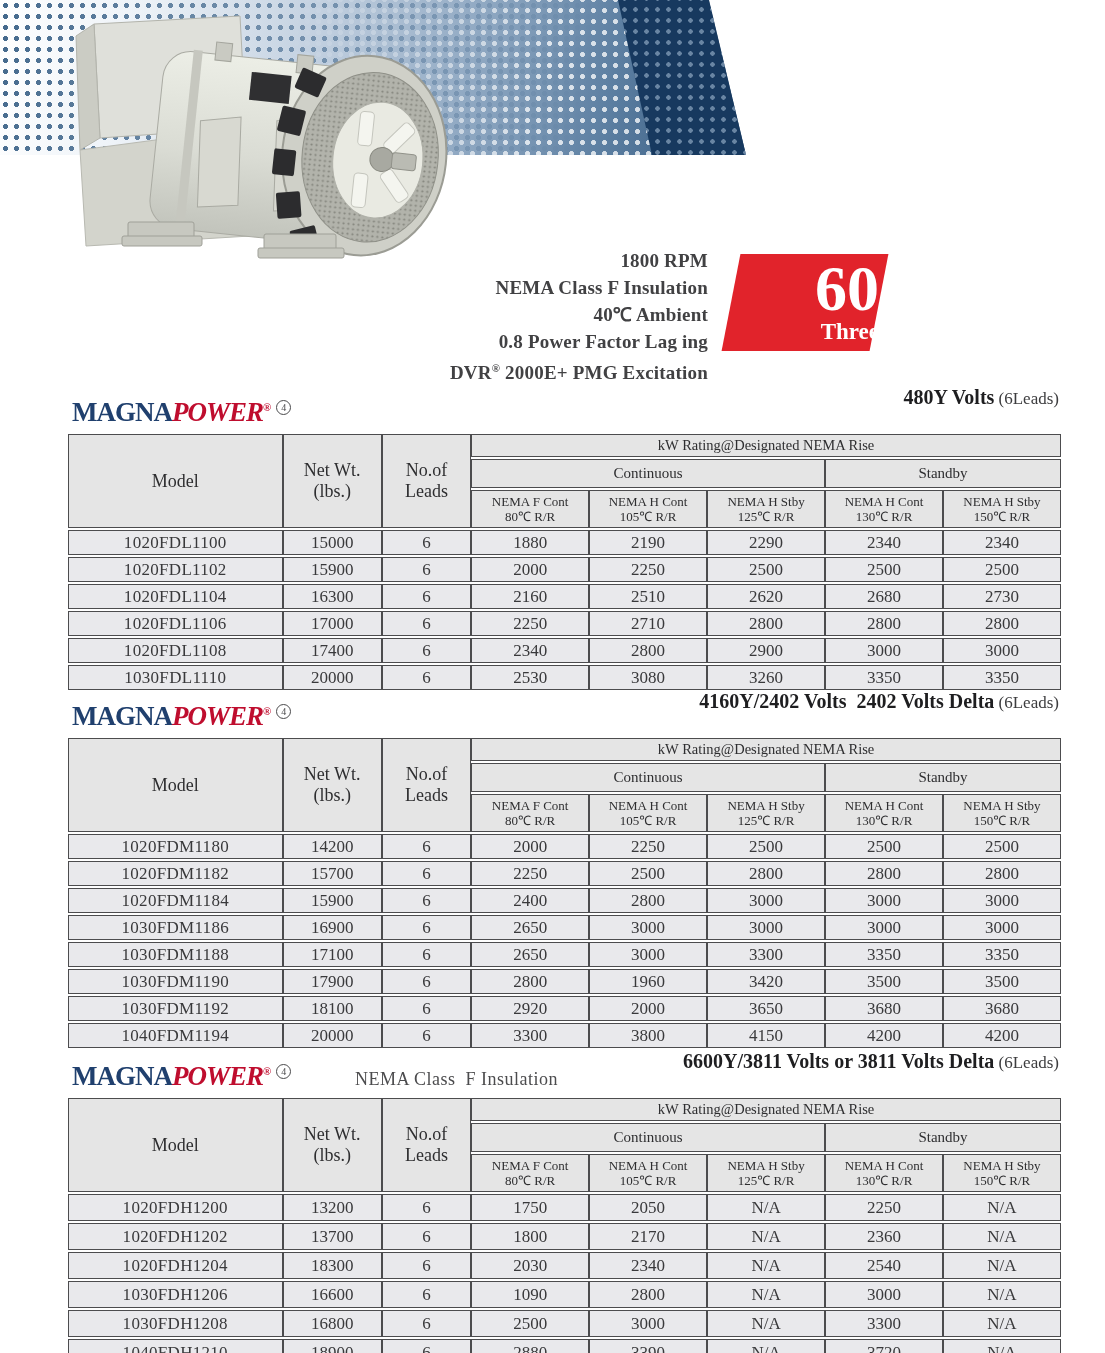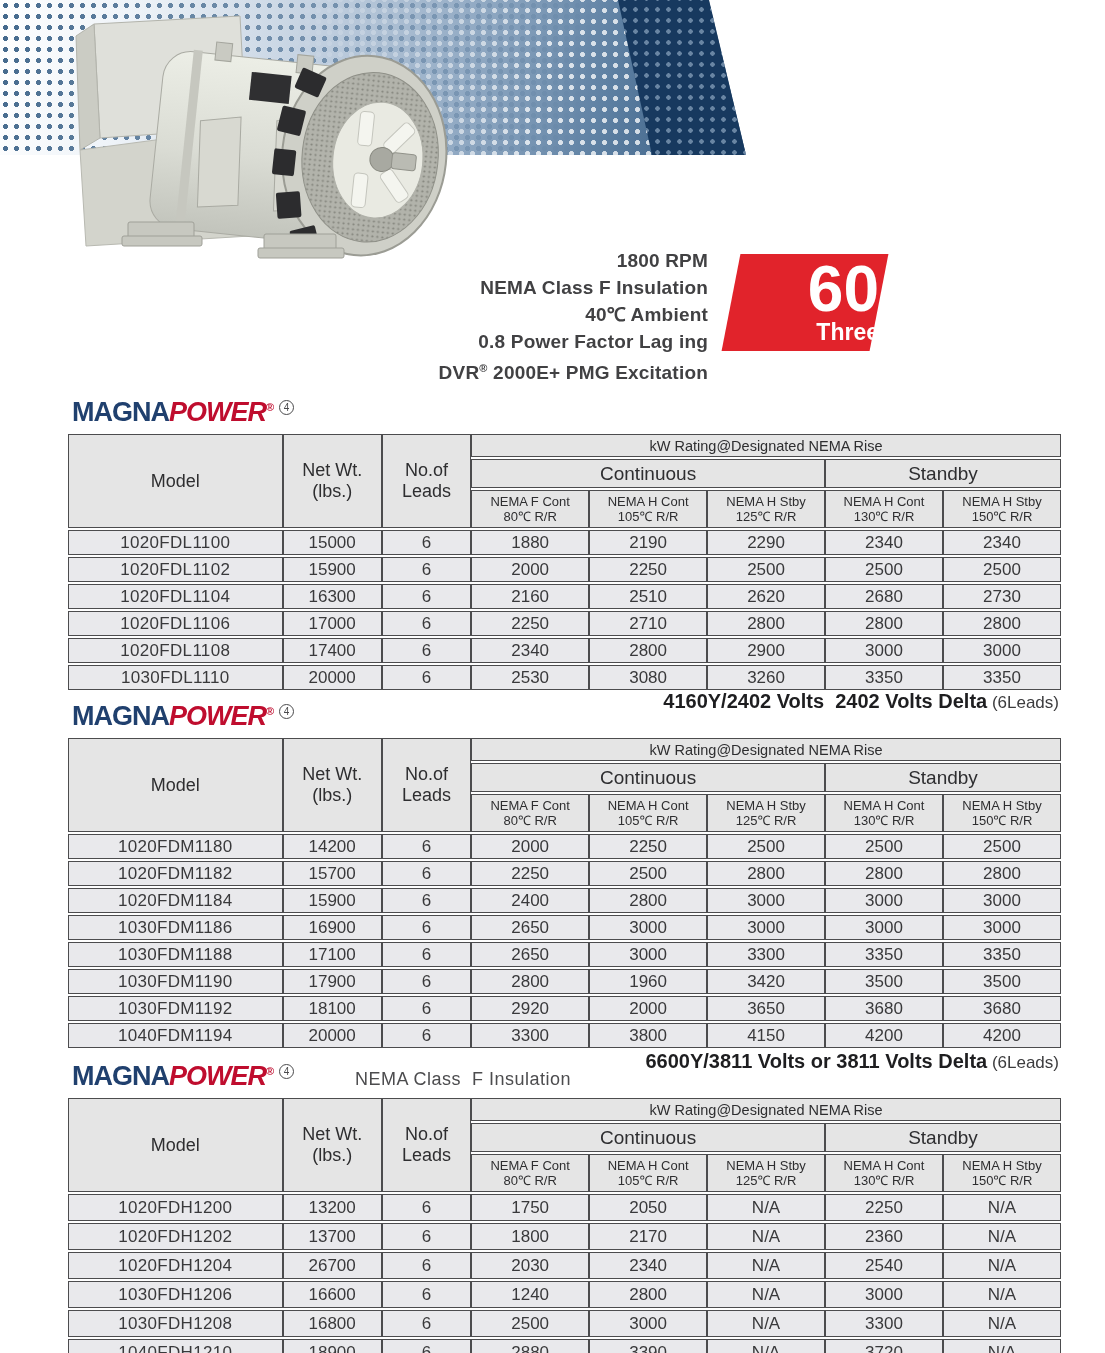--- a/index.html
+++ b/index.html
@@ -1,17 +1,17 @@
 <!DOCTYPE html>
 <html><head>
 <meta charset="utf-8">
 <style>
   html,body{margin:0;padding:0;background:#ffffff;}
   .page{position:relative;width:1105px;height:1353px;background:#ffffff;overflow:hidden;
-        font-family:Liberation Sans, sans-serif;color:#3a3a3c;}
+        font-family:Liberation Serif, serif;color:#3a3a3c;}
 
   
   .hero{position:absolute;left:0;top:0;width:1105px;height:380px;}
   .halftone{position:absolute;left:0;top:0;width:746px;height:155px;
             clip-path:polygon(0 0,95% 0,100% 100%,0 100%);
             background:linear-gradient(100deg,#ffffff 0%,#eef3f8 18%,#c2d0e0 42%,#8aa4bf 65%,#5a7da0 82%,#2e5278 100%);}
   .halftone::before{content:"";position:absolute;inset:0;
             background-image:radial-gradient(circle,#2f5880 2.3px,rgba(47,88,128,0) 2.8px);
             background-size:11px 11px;
             -webkit-mask-image:linear-gradient(100deg,rgba(0,0,0,.9) 0%,rgba(0,0,0,.5) 45%,transparent 78%);
@@ -55,21 +55,21 @@
   .sec-title{position:absolute;right:2px;bottom:5px;white-space:pre;}
   .sec-title .tb{font-weight:bold;font-size:20px;color:#1e1e20;}
   .sec-title .tn{font-size:17px;color:#3c3c3e;}
 
   table.ratings{width:100%;border-collapse:separate;border-spacing:0 2px;table-layout:fixed;}
   table.ratings th,table.ratings td{border:1px solid #4c4c4e;text-align:center;vertical-align:middle;
        padding:0;font-weight:normal;}
   table.ratings thead th{background:#e5e5e5;color:#2e2e30;}
   th.h-main{font-size:18px;}
   th.h-kw{font-size:14.5px;height:21px;}
-  th.h-grp{font-size:19px;height:27px;}
+  th.h-grp{font-size:15px;height:27px;}
   th.h-sub{font-size:13px;line-height:15px;height:36px;}
   table.ratings tbody td{background:#e9e9ec;color:#39393b;font-size:17px;height:23px;}
   .s-2 table.ratings tbody td{height:25px;}
   td.model-cell{letter-spacing:.3px;}
 </style>
 </head>
 <body>
 
 <div class="page">
 
@@ -152,20 +152,23 @@
 
   </div>
 
   <div id="sections">
   <section class="tbl-section s-0" style="top: 390px;">
     <div class="sec-head">
       <div class="logo">
         <span class="lg1">MAGNA</span><span class="lg2">POWER</span><sup class="lgr">®</sup><span class="circle-num">4</span>
       </div>
       <div class="sec-sub"></div>
+      <div class="sec-title">
+        <span class="tb">480Y Volts</span><span class="tn"> (6Leads)</span>
+      </div>
     </div>
     <table class="ratings">
       <colgroup>
         <col style="width:21.6%">
             <col style="width:10%">
             <col style="width:9%">
         <col style="width:11.88%">
             <col style="width:11.88%">
             <col style="width:11.88%">
         <col style="width:11.88%">
@@ -499,33 +502,33 @@
               <td>13700</td>
               <td>6</td>
               <td>1800</td>
               <td>2170</td>
               <td>N/A</td>
               <td>2360</td>
               <td>N/A</td>
             </tr>
             <tr>
               <td class="model-cell">1020FDH1204</td>
-              <td>26700</td>
+              <td>18300</td>
               <td>6</td>
               <td>2030</td>
               <td>2340</td>
               <td>N/A</td>
               <td>2540</td>
               <td>N/A</td>
             </tr>
             <tr>
               <td class="model-cell">1030FDH1206</td>
               <td>16600</td>
               <td>6</td>
-              <td>1240</td>
+              <td>1090</td>
               <td>2800</td>
               <td>N/A</td>
               <td>3000</td>
               <td>N/A</td>
             </tr>
             <tr>
               <td class="model-cell">1030FDH1208</td>
               <td>16800</td>
               <td>6</td>
               <td>2500</td>

